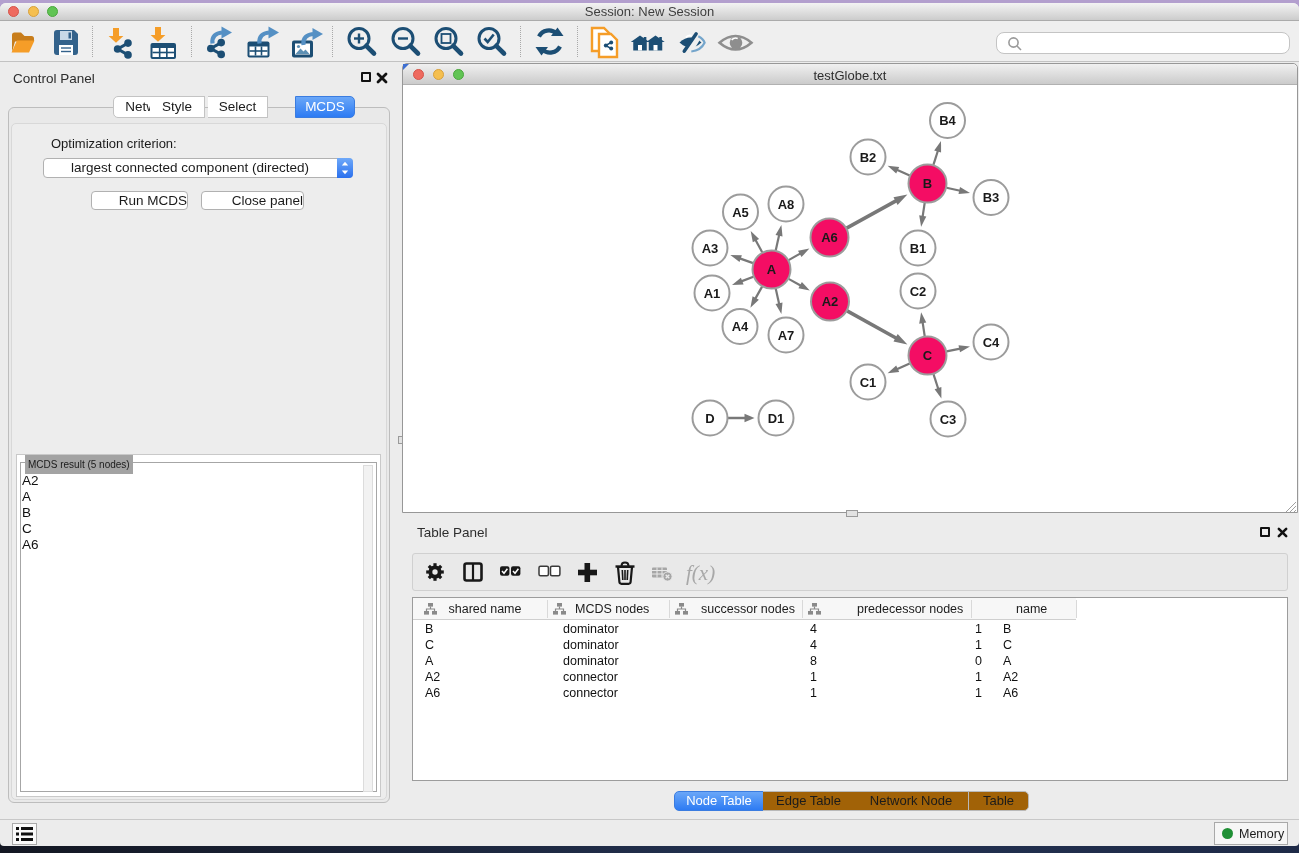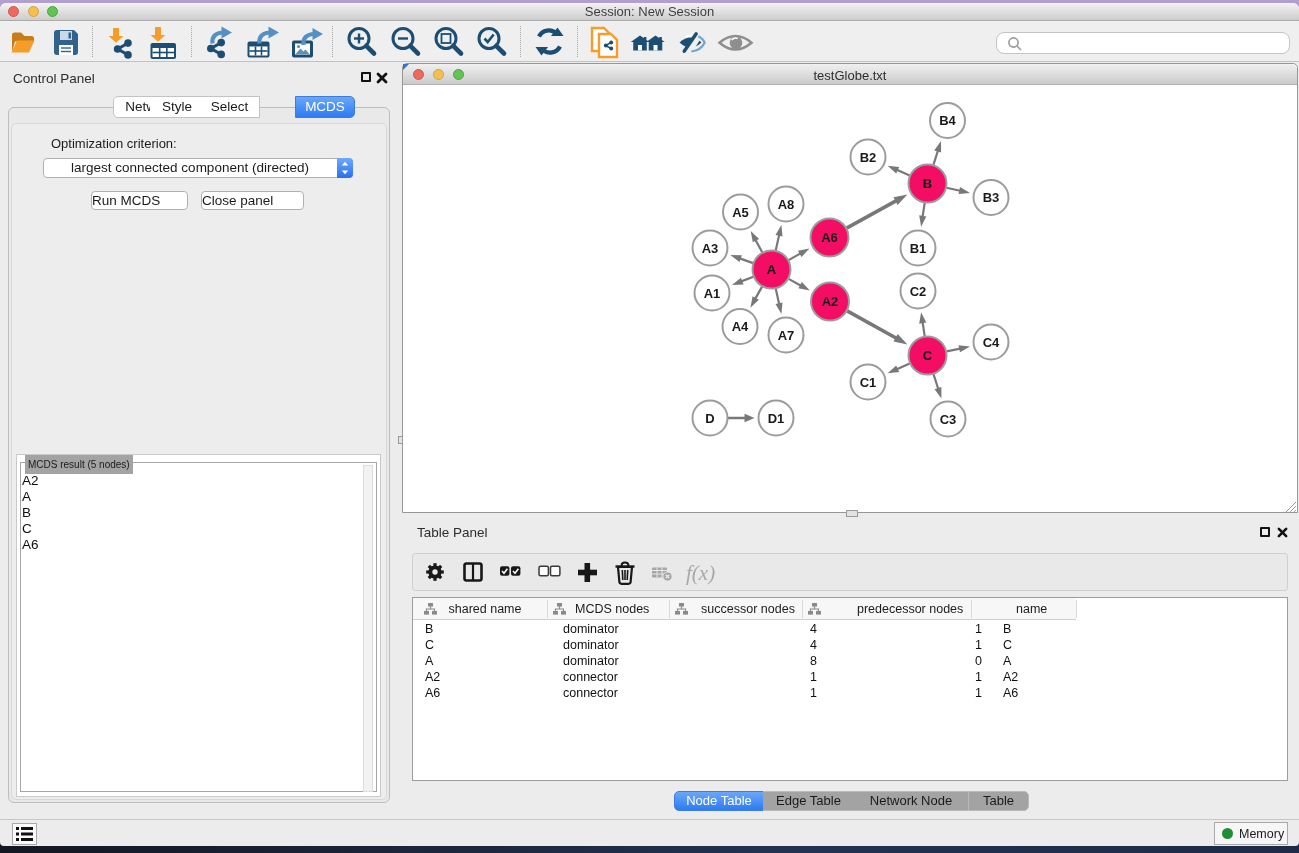--- a/index.html
+++ b/index.html
@@ -18,41 +18,41 @@
 #cpmax{left:361px;top:72px;width:10px;height:10px;border:2px solid #111;box-sizing:border-box;border-radius:1px;}
 
 .tab{top:96px;height:22px;box-sizing:border-box;background:#fff;border:1px solid #c3c3c3;font-size:13.5px;color:#1b1b1b;text-align:center;line-height:20px;}
 .tabsel{background:linear-gradient(#6aa7f8,#2d7bf3);color:#fff;border-color:#3a7ce0;}
 #cpouter{left:8px;top:107px;width:382px;height:696px;box-sizing:border-box;border:1px solid #bdbdbd;border-radius:6px;background:#e9e9e9;}
 #cpinner{left:11px;top:123px;width:376px;height:677px;box-sizing:border-box;border:1px solid #d8d8d8;border-radius:5px;background:#ededed;}
 #optlabel{left:51px;top:136px;width:294px;font-size:13px;color:#1b1b1b;}
 #dropdown{left:43px;top:158px;width:310px;height:20px;box-sizing:border-box;background:#fff;border:1px solid #b1b1b1;border-radius:4px;}
 #ddtext{left:43px;top:160px;width:294px;text-align:center;font-size:13.5px;color:#1b1b1b;}
 #ddstep{left:337px;top:158px;width:16px;height:20px;background:linear-gradient(#6fa9f9,#2a70ee);border-radius:0 4px 4px 0;}
-.btn{top:191px;height:19px;box-sizing:border-box;background:#fff;border:1px solid #b1b1b1;border-radius:4px;font-size:13.5px;color:#1b1b1b;text-align:left;line-height:17px;}
+.btn{top:191px;height:19px;box-sizing:border-box;background:#fff;border:1px solid #b1b1b1;border-radius:4px;font-size:13.5px;color:#1b1b1b;text-align:right;line-height:17px;}
 #resbox{left:16px;top:454px;width:365px;height:343px;box-sizing:border-box;background:#fff;border:1px solid #c9c9c9;}
 #fieldset{left:20px;top:462px;width:357px;height:330px;box-sizing:border-box;border:1px solid #a6a6a6;}
 #fslegend{left:25px;top:455px;background:#a3a3a3;padding:4px 3px;font-size:10px;color:#1b1b1b;}
 #reslist{left:22px;top:473px;font-size:13.5px;color:#111;line-height:16px;}
 #scrolltrack{left:363px;top:465px;width:10px;height:327px;box-sizing:border-box;background:#f2f2f2;border:1px solid #dcdcdc;}
 
 #netwin{left:402px;top:63px;width:896px;height:450px;box-sizing:border-box;border:1px solid #979797;background:#fff;border-radius:5px 5px 0 0;}
 #nettitle{left:403px;top:64px;width:894px;height:21px;background:linear-gradient(#f0f0f0,#dcdcdc 55%,#cbcbcb);border-bottom:1px solid #b1b1b1;border-radius:5px 5px 0 0;box-sizing:border-box;}
 #netname{left:403px;top:68px;width:894px;text-align:center;font-size:13px;color:#2e2e2e;}
 
 #tphead{left:417px;top:525px;font-size:13.5px;color:#2d2d2d;}
 #tpmax{left:1260px;top:527px;width:10px;height:10px;border:2px solid #111;box-sizing:border-box;border-radius:1px;}
 
 #tptools{left:412px;top:553px;width:876px;height:38px;box-sizing:border-box;background:#e9e9e9;border:1px solid #d0d0d0;border-radius:3px;}
 #tbox{left:412px;top:597px;width:876px;height:184px;box-sizing:border-box;background:#fff;border:1px solid #9c9c9c;}
 #thead{left:413px;top:598px;width:663px;height:22px;background:#f7f7f7;border-bottom:1px solid #cfcfcf;box-sizing:border-box;}
 .hsep{top:600px;height:18px;width:0;border-left:1px solid #d9d9d9;}
 .hlabel{top:602px;font-size:12.5px;color:#1c1c1c;text-align:center;white-space:nowrap;}
 .cell{font-size:12.5px;color:#111;}
-.btab{top:791px;height:20px;box-sizing:border-box;background:#a3a3a3;border:1px solid #b9b9b9;font-size:13px;color:#1b1b1b;text-align:center;line-height:18px;}
+.btab{top:791px;height:20px;box-sizing:border-box;background:#a16207;border:1px solid #b9b9b9;font-size:13px;color:#1b1b1b;text-align:center;line-height:18px;}
 .btabsel{background:linear-gradient(#6aa7f8,#2d7bf3);color:#fff;border-color:#3a7ce0;}
 
 #sbline{left:0;top:819px;width:1299px;height:1px;background:#c8c8c8;}
 #sbbtn{left:12px;top:823px;width:25px;height:22px;box-sizing:border-box;background:#fafafa;border:1px solid #a9a9a9;}
 #membtn{left:1214px;top:822px;width:74px;height:23px;box-sizing:border-box;background:#f6f6f6;border:1px solid #a9a9a9;}
 #memdot{left:1222px;top:828px;width:11px;height:11px;border-radius:50%;background:#1f8f35;}
 #memtxt{left:1239px;top:827px;font-size:12.5px;color:#1b1b1b;}
 </style>
 </head>
 <body>
@@ -173,21 +173,21 @@
 
 <div id="cphead" class="abs">Control Panel</div>
 <div id="cpmax" class="abs"></div>
 <svg class="abs" style="left:376px;top:72px" width="12" height="12" viewBox="0 0 12 12">
     <path d="M2 2 L10 10 M10 2 L2 10" stroke="#111" stroke-width="2.8" stroke-linecap="round"></path>
   </svg>
 <div id="cpouter" class="abs"></div>
 <div id="cpinner" class="abs"></div>
 <div class="abs tab" style="left:77px;width:74px;border-radius:5px 0 0 5px;margin-left:36px;">Network</div>
 <div class="abs tab" style="left:150px;width:55px;border-left:none;">Style</div>
-<div class="abs tab" style="left:200px;width:60px;border-left:none;">Select</div>
+<div class="abs tab" style="left:208px;width:60px;border-left:none;">Select</div>
 <div class="abs tab tabsel" style="left:263px;width:60px;border-radius:0 5px 5px 0;margin-left:32px;">MCDS</div>
 <div id="optlabel" class="abs">Optimization criterion:</div>
 <div id="dropdown" class="abs"></div>
 <div id="ddtext" class="abs">largest connected component (directed)</div>
 <div id="ddstep" class="abs"></div>
 <svg class="abs" style="left:337px;top:158px" width="16" height="20" viewBox="0 0 16 20">
     <path d="M8 3.8 L11.2 7.6 L4.8 7.6 Z" fill="#fff"></path>
     <path d="M8 16.2 L11.2 12.4 L4.8 12.4 Z" fill="#fff"></path>
   </svg>
 <div class="abs btn" style="left:91px;width:97px;">Run MCDS</div>

